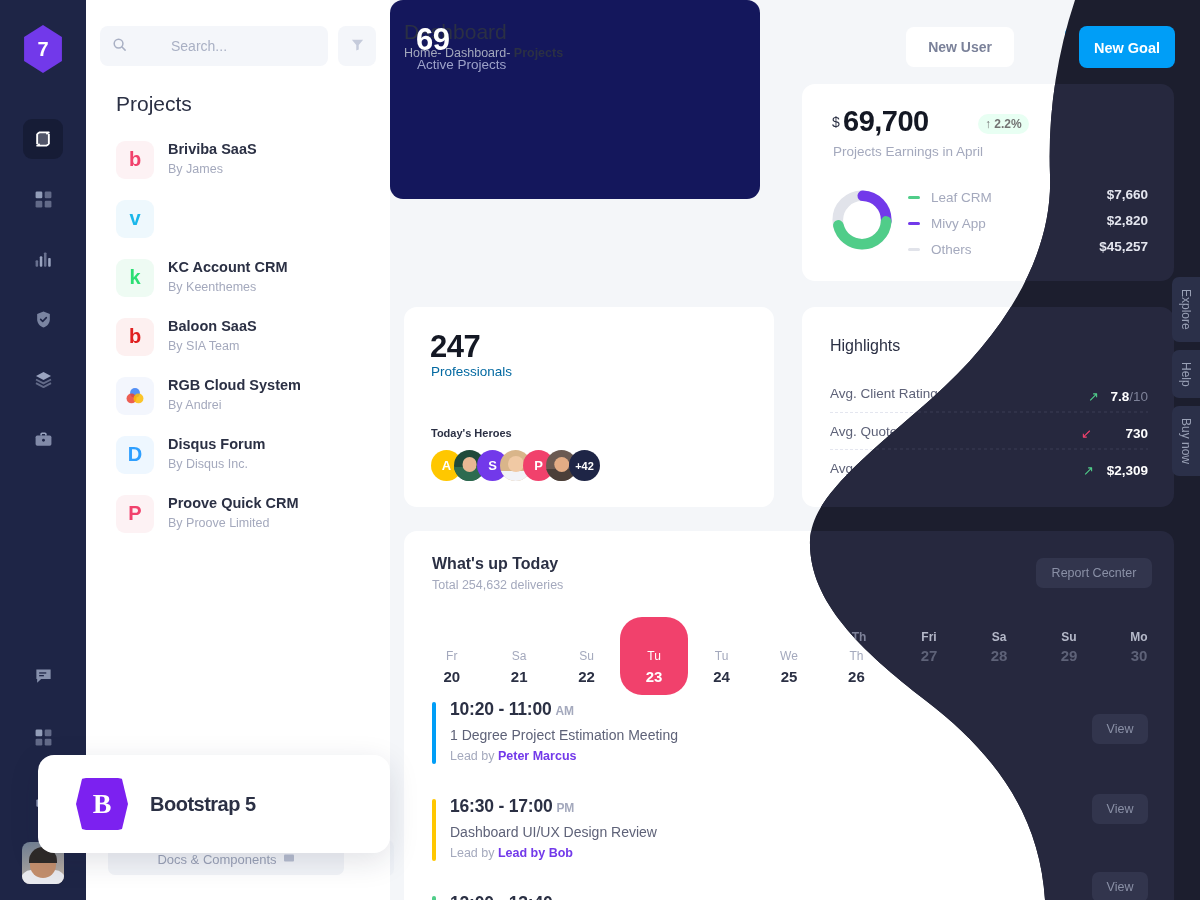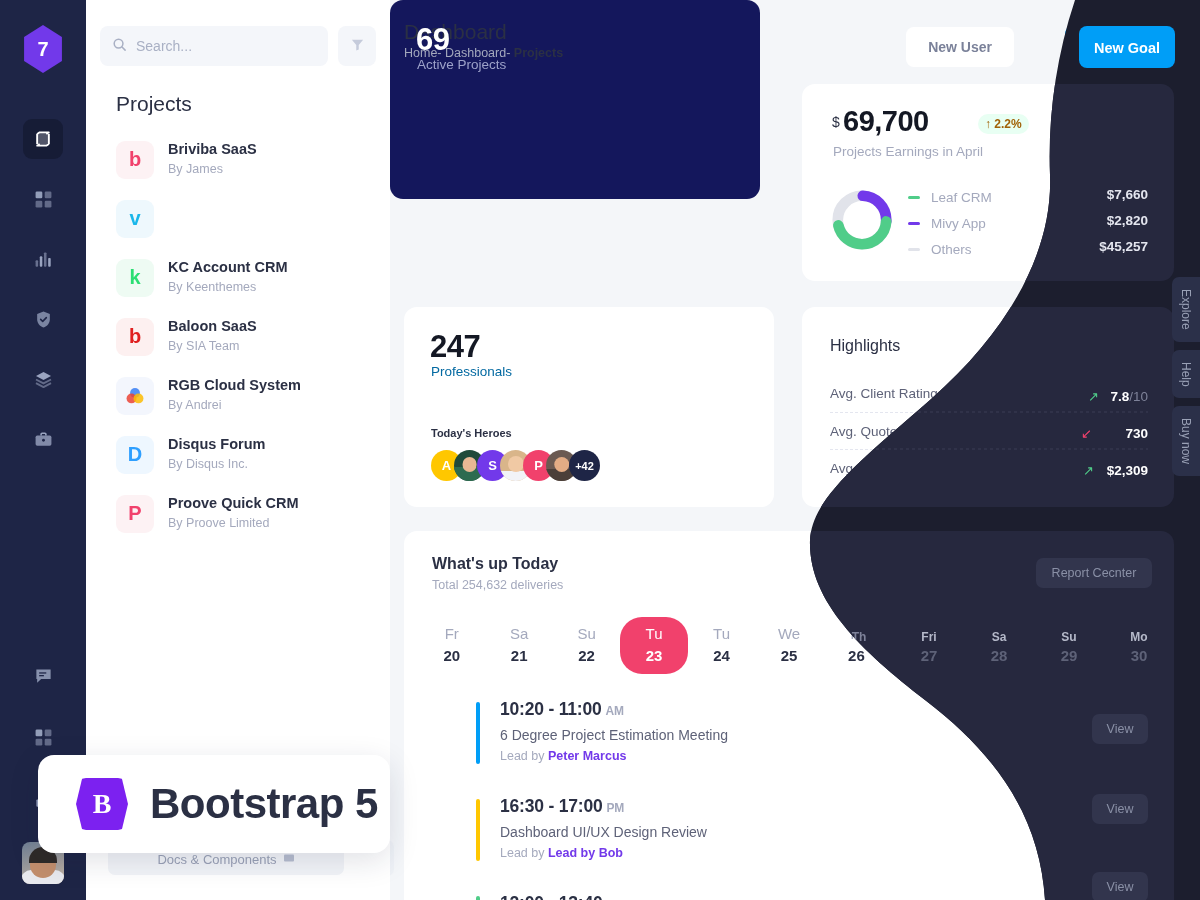--- a/index.html
+++ b/index.html
@@ -50,20 +50,21 @@
   }
   .search-row { display: flex; gap: 10px; padding: 26px 14px 0 14px; }
   .search-box {
     flex: 1; height: 40px; background: #f4f6fa; border-radius: 8px;
     display: flex; align-items: center; padding: 0 12px; gap: 9px;
   }
   .search-box input {
     border: none; background: transparent; outline: none;
     font-size: 14px; color: #5e6278; width: 100%;
     font-family: "Liberation Sans", sans-serif;
+    margin-left: 35px;
   }
   .search-box input::placeholder { color: #a9b0c4; }
   .filter-btn {
     width: 38px; height: 40px; background: #f4f6fa; border-radius: 8px;
     display: flex; align-items: center; justify-content: center;
   }
   .panel-title {
     font-size: 21px; color: #2b3044; padding: 26px 0 0 30px; font-weight: normal;
   }
   .proj-list { padding: 14px 0 0 30px; }
@@ -115,21 +116,21 @@
   .ap-pending { position: absolute; left: 26px; bottom: 40px; font-size: 13px; color: #b6badb; font-weight: bold; }
   .ap-pct { position: absolute; right: 24px; bottom: 40px; font-size: 13px; color: #e8e9f5; font-weight: bold; }
   .ap-track { position: absolute; left: 26px; right: 26px; bottom: 24px; height: 7px; background: #fbe9ee; border-radius: 4px; overflow: hidden; }
   .ap-fill { height: 100%; background: #f1416c; border-radius: 4px; }
 
   
   .card-earn { left: 412px; top: 84px; width: 372px; height: 197px; }
   .e-dollar { position: absolute; left: 30px; top: 30px; font-size: 14px; color: #2b3044; }
   .e-amt { position: absolute; left: 41px; top: 21px; font-size: 29px; color: #141824; font-weight: bold; letter-spacing: -.5px; }
   .e-badge {
-    position: absolute; left: 176px; top: 30px; background: #e8fff3; color: #a16207;
+    position: absolute; left: 176px; top: 30px; background: #e8fff3; color: #737373;
     font-size: 12px; font-weight: bold; padding: 3px 7px; border-radius: 10px;
   }
   .e-sub { position: absolute; left: 31px; top: 60px; font-size: 13.5px; color: #a4a9bd; }
   .donut { position: absolute; left: 28px; top: 104px; width: 64px; height: 64px; }
   .e-legend { position: absolute; left: 106px; top: 100px; }
   .e-row { display: flex; align-items: center; gap: 11px; height: 26px; }
   .e-dash { width: 12px; height: 3px; border-radius: 2px; }
   .e-name { font-size: 13.5px; color: #a4a9bd; }
   .e-vals { position: absolute; right: 26px; top: 100px; text-align: right; }
   .e-val { height: 26px; font-size: 13.5px; color: #2b3044; font-weight: bold; line-height: 26px; }
@@ -160,26 +161,26 @@
   .card-today { left: 14px; top: 531px; width: 770px; height: 400px; }
   .t-title { position: absolute; left: 28px; top: 24px; font-size: 16px; color: #2b3044; font-weight: bold; }
   .t-sub { position: absolute; left: 28px; top: 47px; font-size: 12.5px; color: #a4a9bd; }
   .report-btn {
     position: absolute; right: 27px; top: 27px; height: 32px; padding: 0 14px;
     background: #f2f4f8; border-radius: 7px; color: #9aa1b6; font-size: 13px;
     display: flex; align-items: center; justify-content: center;
   }
   .t-days { position: absolute; left: 14px; right: 14px; top: 86px; display: flex; }
   .t-day { flex: 1; text-align: center; padding: 8px 0 10px 0; border-radius: 22px; }
-  .t-day .dow { font-size: 15px; color: #a4a9bd; margin-bottom: 5px; }
+  .t-day .dow { font-size: 12px; color: #a4a9bd; margin-bottom: 5px; margin-top: 24px; }
   .t-day .dnum { font-size: 15px; color: #2b3044; font-weight: bold; }
   .t-day.active { background: #f1416c; }
   .t-day.active .dow, .t-day.active .dnum { color: #fff; }
   .ev-list { position: absolute; left: 28px; right: 26px; top: 168px; }
-  .ev { position: relative; padding-left: 24px; height: 97px; margin-left: 44px; }
+  .ev { position: relative; padding-left: 18px; height: 97px; }
   .ev-bar { position: absolute; left: 0; top: 3px; width: 4px; height: 62px; border-radius: 3px; }
   .ev-time { font-size: 17.5px; color: #2b3044; font-weight: bold; letter-spacing: -.2px; }
   .ev-time .ampm { font-size: 12px; color: #a4a9bd; font-weight: bold; margin-left: 4px; }
   .ev-name { font-size: 14px; color: #5e6278; margin-top: 7px; }
   .ev-lead { font-size: 12.5px; color: #a4a9bd; margin-top: 6px; }
   .ev-lead b { color: #7239ea; }
   .ev-view {
     position: absolute; right: 0; top: 8px; height: 32px; padding: 0 19px;
     background: #f2f4f8; border-radius: 7px; color: #9aa1b6; font-size: 13px;
     display: flex; align-items: center; justify-content: center;
@@ -203,21 +204,21 @@
     display: flex; align-items: center; gap: 22px; padding-left: 38px;
     box-shadow: 0 8px 30px rgba(25,30,60,.13);
   }
   .bs-mark {
     width: 52px; height: 52px; background: #7c21f0; color: #fff;
     display: flex; align-items: center; justify-content: center;
     font-size: 28px; font-weight: bold; font-family: "Liberation Serif", serif;
     clip-path: polygon(12% 0, 88% 0, 100% 50%, 88% 100%, 12% 100%, 0 50%);
     border-radius: 10px;
   }
-  .bs-text { font-size: 42px; color: #2b3044; font-weight: bold; letter-spacing: -.5px; }
+  .bs-text { font-size: 20px; color: #2b3044; font-weight: bold; letter-spacing: -.5px; }
 </style>
 </head>
 <body>
 
 <div id="root">
 
   <div class="rail">
     <div class="logo-hex">
       <span>7</span>
     </div>
@@ -559,21 +560,21 @@
             <div class="dnum">30</div>
           </div>
         </div>
 
       <div class="ev-list">
         <div class="ev">
           <span class="ev-bar" style="background:#009ef7"></span>
           <div class="ev-time">
             <span>10:20 - 11:00</span><span class="ampm">AM</span>
           </div>
-          <div class="ev-name">6 Degree Project Estimation Meeting</div>
+          <div class="ev-name">1 Degree Project Estimation Meeting</div>
           <div class="ev-lead">
             <span>Lead by </span><b>Peter Marcus</b>
           </div>
           <div class="ev-view">View</div>
         </div>
         <div class="ev">
           <span class="ev-bar" style="background:#ffc700"></span>
           <div class="ev-time">
             <span>16:30 - 17:00</span><span class="ampm">PM</span>
           </div>

